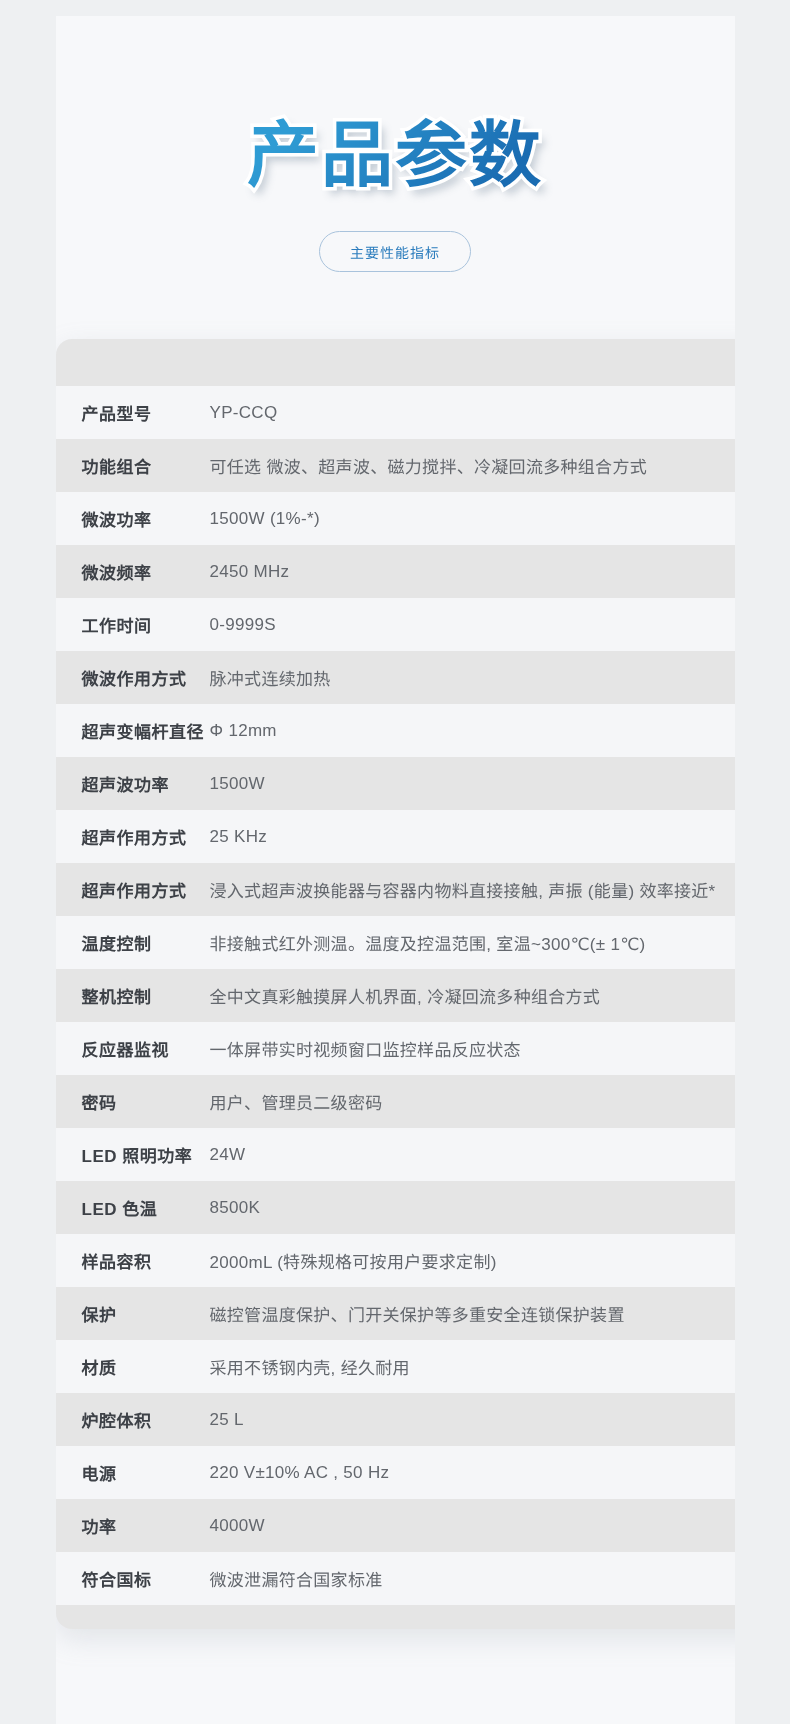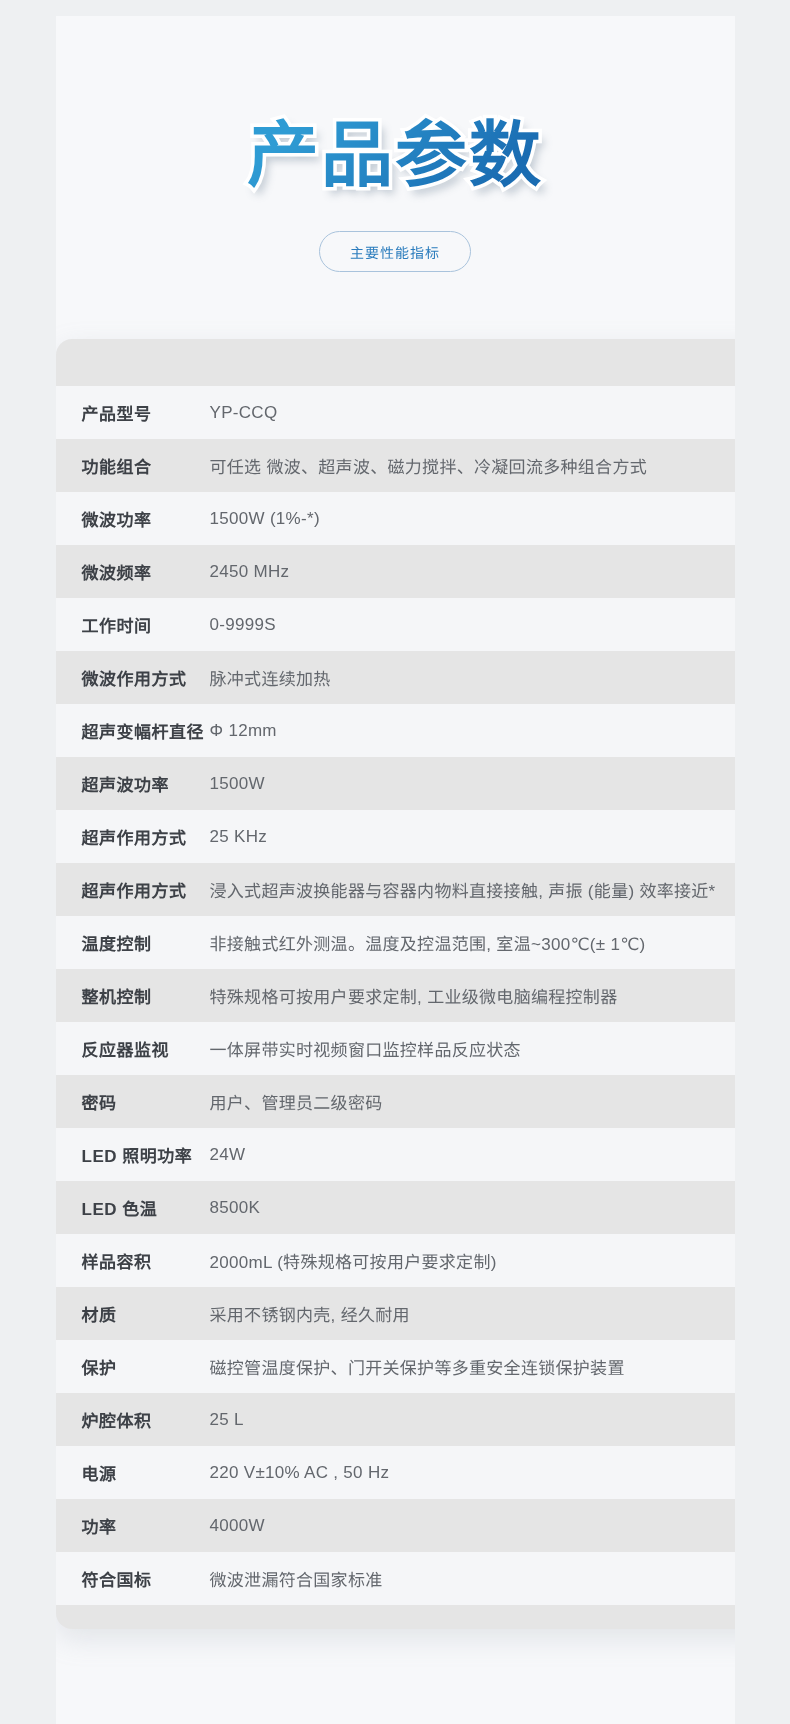--- a/index.html
+++ b/index.html
@@ -158,21 +158,21 @@
   </div>
 
 
   <div class="spec-row">
     <div class="spec-label">温度控制</div>
     <div class="spec-value">非接触式红外测温。温度及控温范围, 室温~300℃(± 1℃)</div>
   </div>
 
   <div class="spec-row">
     <div class="spec-label">整机控制</div>
-    <div class="spec-value">特殊规格可按用户要求定制, 工业级微电脑编程控制器</div>
+    <div class="spec-value">全中文真彩触摸屏人机界面, 冷凝回流多种组合方式</div>
   </div>
 
   <div class="spec-row">
     <div class="spec-label">反应器监视</div>
     <div class="spec-value">一体屏带实时视频窗口监控样品反应状态</div>
   </div>
 
   <div class="spec-row">
     <div class="spec-label">密码</div>
     <div class="spec-value">用户、管理员二级密码</div>
@@ -187,30 +187,30 @@
     <div class="spec-label">LED 色温</div>
     <div class="spec-value">8500K</div>
   </div>
 
   <div class="spec-row">
     <div class="spec-label">样品容积</div>
     <div class="spec-value">2000mL (特殊规格可按用户要求定制)</div>
   </div>
 
   <div class="spec-row">
+    <div class="spec-label">保护</div>
+    <div class="spec-value">磁控管温度保护、门开关保护等多重安全连锁保护装置</div>
+  </div>
+
+  <div class="spec-row">
     <div class="spec-label">材质</div>
     <div class="spec-value">采用不锈钢内壳, 经久耐用</div>
   </div>
 
   <div class="spec-row">
-    <div class="spec-label">保护</div>
-    <div class="spec-value">磁控管温度保护、门开关保护等多重安全连锁保护装置</div>
-  </div>
-
-  <div class="spec-row">
     <div class="spec-label">炉腔体积</div>
     <div class="spec-value">25 L</div>
   </div>
 
   <div class="spec-row">
     <div class="spec-label">电源</div>
     <div class="spec-value">220 V±10% AC , 50 Hz</div>
   </div>
 
   <div class="spec-row">

